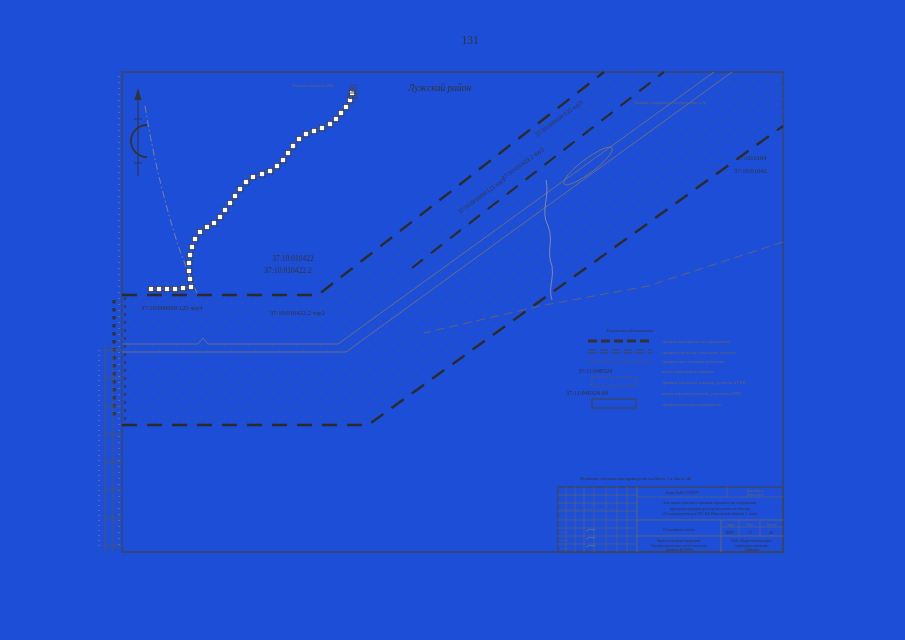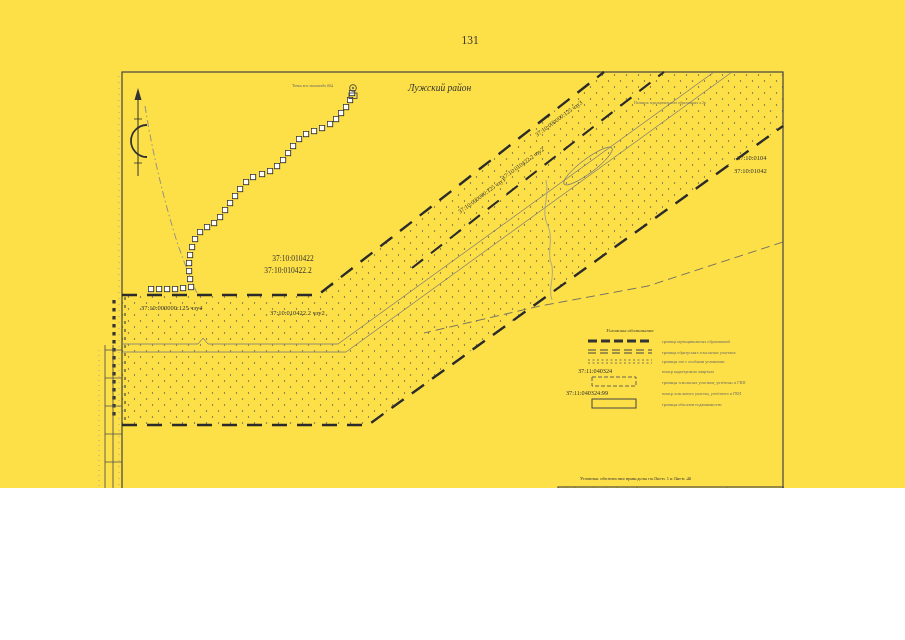--- a/index.html
+++ b/index.html
@@ -1,16 +1,16 @@
 <!DOCTYPE html>
 <html><head>
 <meta charset="utf-8">
 <style>
   html,body{margin:0;padding:0;background:#fff;}
-  .page{position:relative;width:905px;height:488px;background:#fde047;overflow:hidden;
+  .page{position:relative;width:905px;height:640px;background:#1d4ed8;overflow:hidden;
         font-family:"Liberation Serif", serif;}
   svg text{font-family:"Liberation Serif", serif;fill:#333;}
   svg .tiny{fill:#666;}
 </style>
 </head>
 <body>
 
 <div class="page">
 <svg width="905" height="640" viewBox="0 0 905 640">
   <defs>

